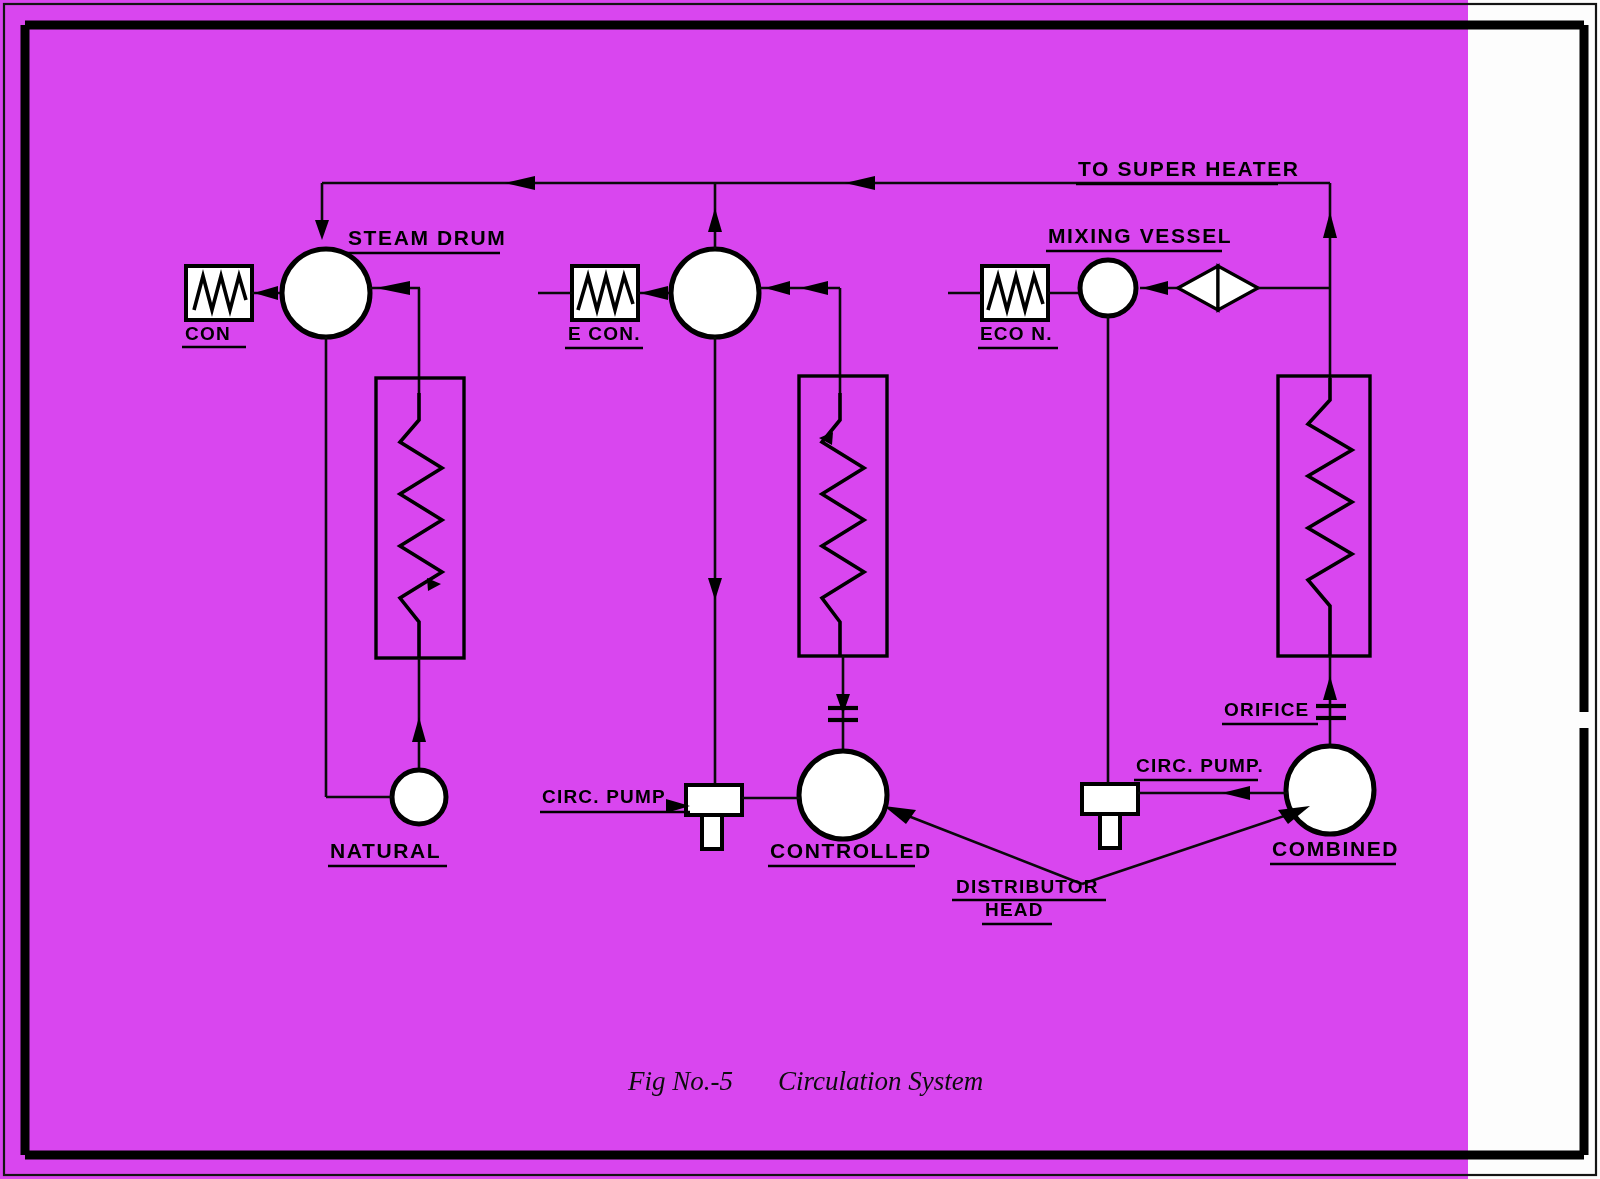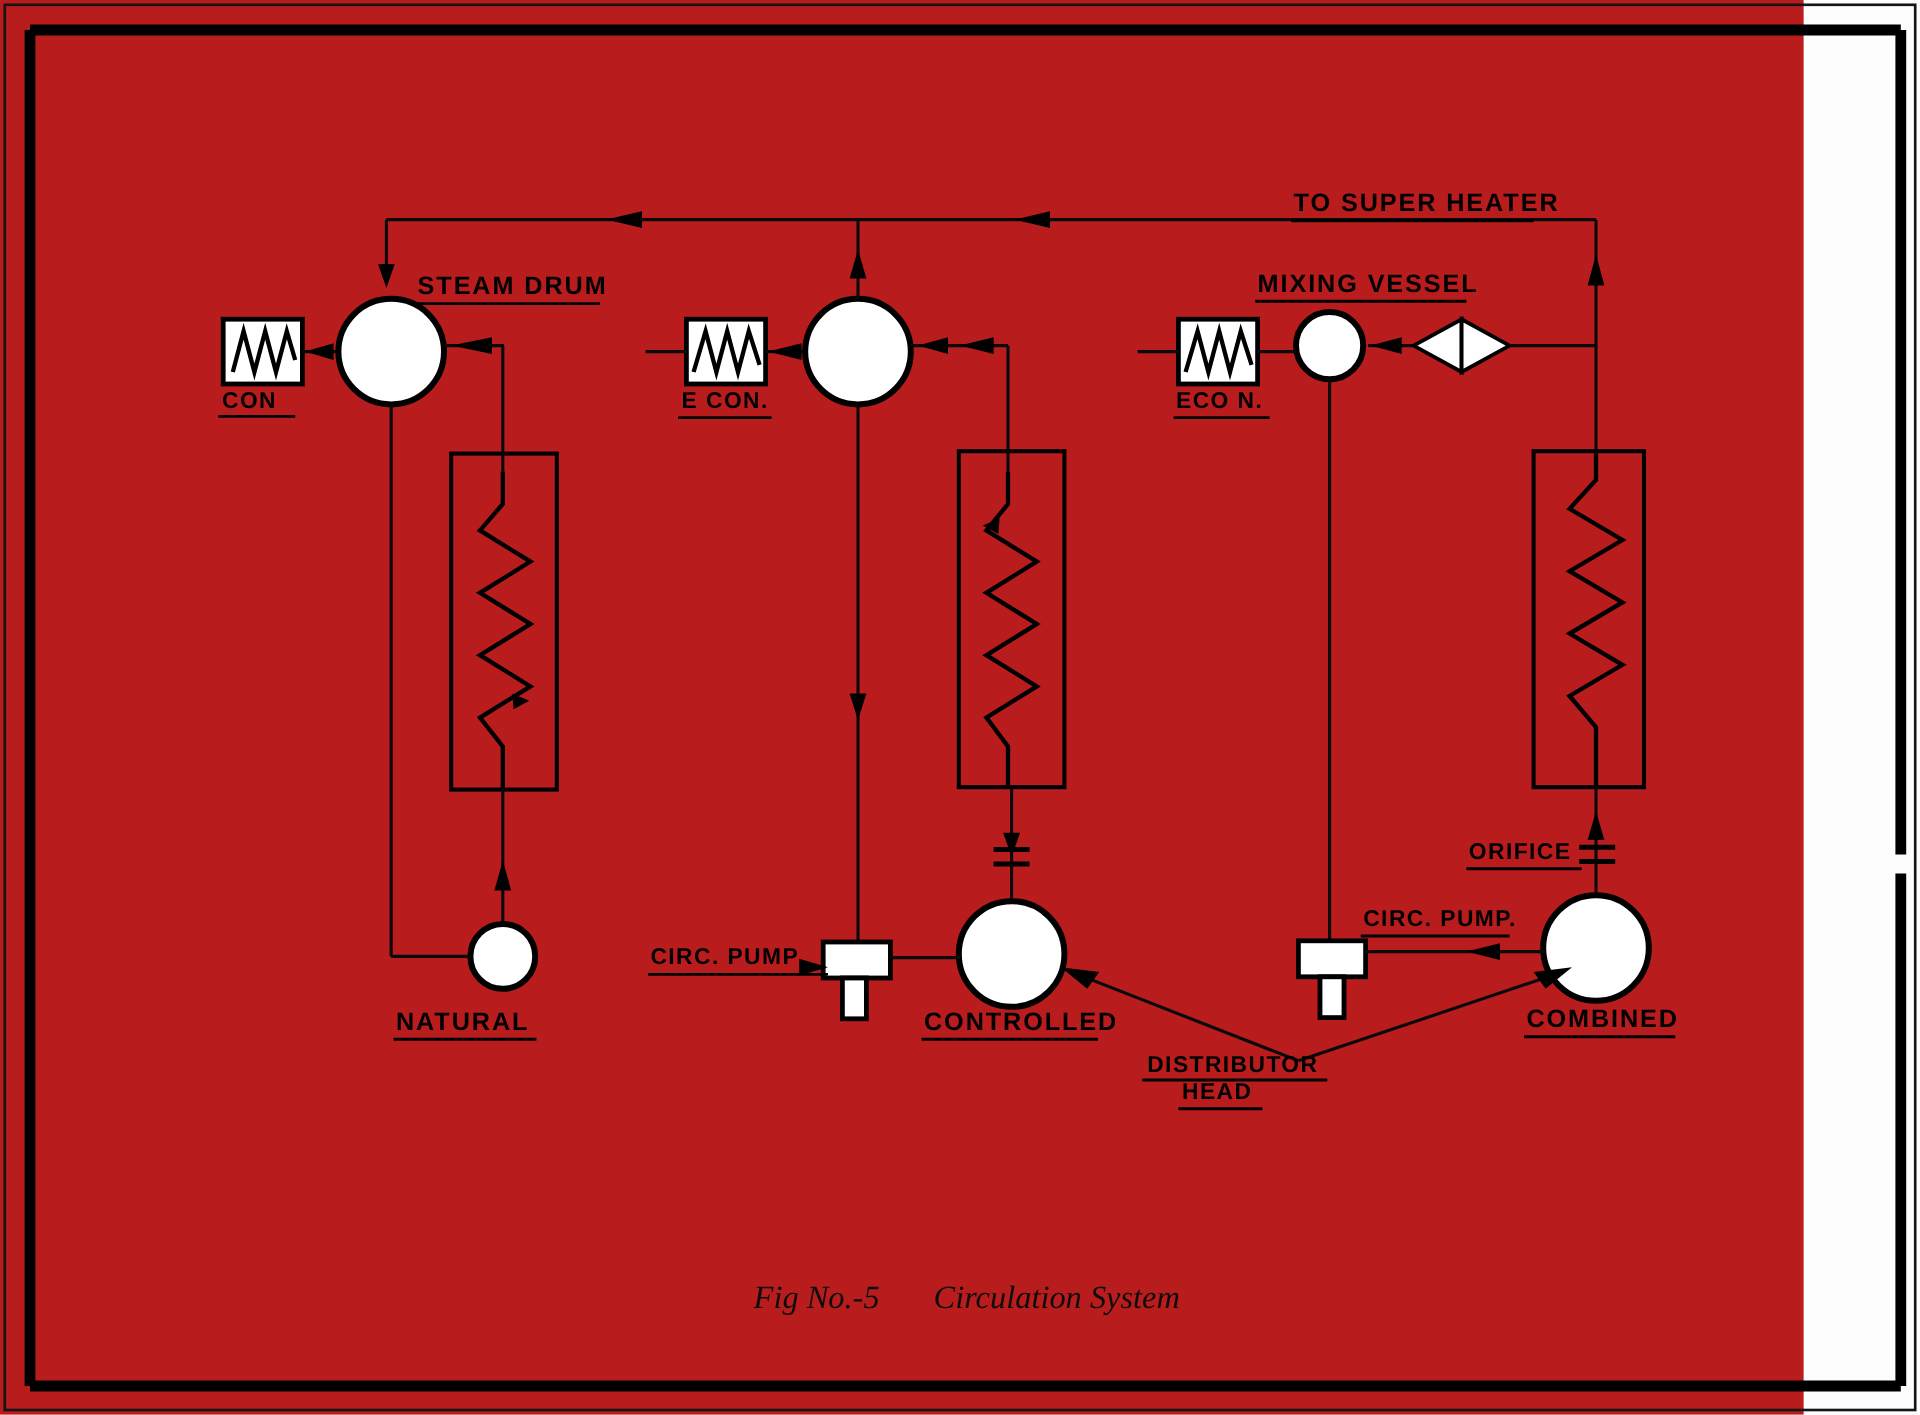--- a/index.html
+++ b/index.html
@@ -5,22 +5,21 @@
   html,body{margin:0;padding:0;background:#ffffff;}
   body{
     width:1600px;height:1179px;
     font-family:"Liberation Sans", sans-serif;
     background:#fdfdfd;
     overflow:hidden;
   }
   #page{
     position:relative;
     width:1468px;height:1179px;
-    background:#b91c1c;
-    padding-left:35px;
+    background:#d946ef;
   }
   svg#diagram{
     position:absolute;left:0;top:0;
     width:1600px;height:1179px;
     display:block;
   }
   .ln{stroke:#0a0a0a;fill:none;stroke-width:2.6;}
   .ln-thick{stroke:#000;fill:none;stroke-width:4.2;}
   .vessel{stroke:#000;fill:#fff;stroke-width:5.0;}
   .boxw{stroke:#000;fill:#fff;stroke-width:4.0;}

